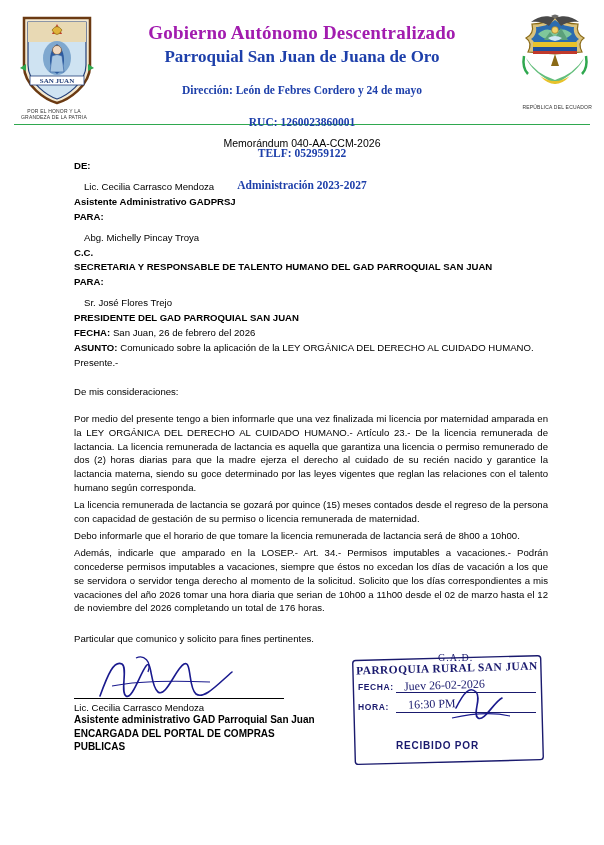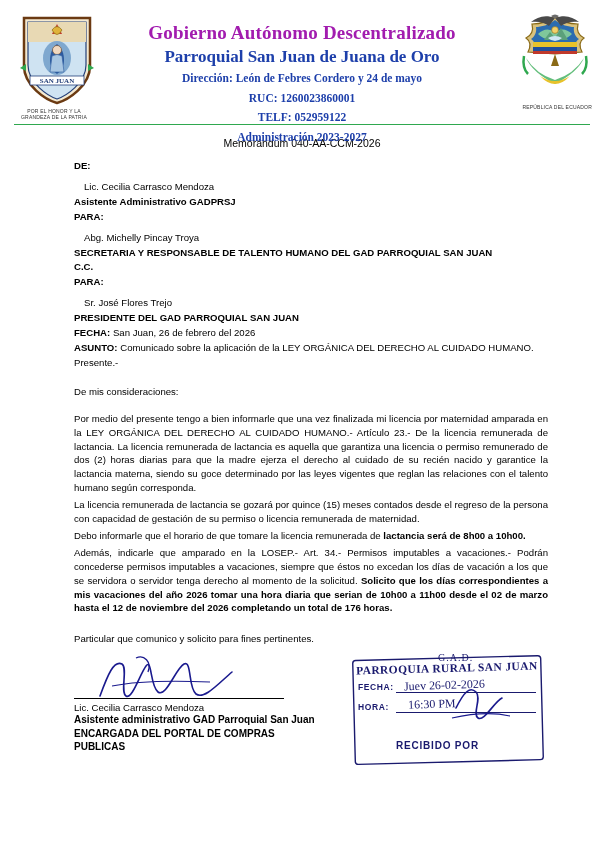--- a/index.html
+++ b/index.html
@@ -67,21 +67,21 @@
     color: #1d3faa;
     line-height: 1.25;
     margin-top: 1px;
   }
   .h-line {
     font-family: "Liberation Serif", serif;
     font-weight: bold;
     font-size: 11.5px;
     color: #1d3faa;
     line-height: 1.35;
-    margin-top: 4px;
+    margin-top: 16px;
   }
   .rule {
     border: none;
     border-top: 1.6px solid #2fa84f;
     margin: 4px 14px 0 14px;
   }
 
   
   .crest-svg { display:block; }
 
@@ -98,21 +98,21 @@
     line-height: 1.45;
     text-align: justify;
   }
   .lbl { font-weight: bold; }
   .blk { margin: 0 0 1px 0; }
   .indent { padding-left: 10px; }
   .sp6 { height: 6px; }
   .sp10 { height: 10px; }
   .sp14 { height: 14px; }
   .para { margin: 0 0 3px 0; }
-  b { font-weight: bold; }
+  b { font-weight: normal; }
 
   
   .sig-area {
     position: relative;
     margin-top: 18px;
     padding: 0 40px 0 74px;
     height: 130px;
   }
   .sig-left {
     position: absolute;
@@ -257,22 +257,22 @@
 
   <div class="content">
 
     <div class="blk lbl">DE:</div>
     <div class="sp6"></div>
     <div class="blk indent">Lic. Cecilia Carrasco Mendoza</div>
     <div class="blk lbl">Asistente Administrativo GADPRSJ</div>
     <div class="blk lbl">PARA:</div>
     <div class="sp6"></div>
     <div class="blk indent">Abg. Michelly Pincay Troya</div>
+    <div class="blk lbl">C.C.</div>
     <div class="blk lbl">SECRETARIA Y RESPONSABLE DE TALENTO HUMANO DEL GAD PARROQUIAL SAN JUAN</div>
-    <div class="blk lbl">C.C.</div>
     <div class="blk lbl">PARA:</div>
     <div class="sp6"></div>
     <div class="blk indent">Sr. José Flores Trejo</div>
     <div class="blk lbl">PRESIDENTE DEL GAD PARROQUIAL SAN JUAN</div>
 
     <div class="blk">
       <span class="lbl">FECHA:</span>
       <span>San Juan, 26 de febrero del 2026</span>
     </div>
 

